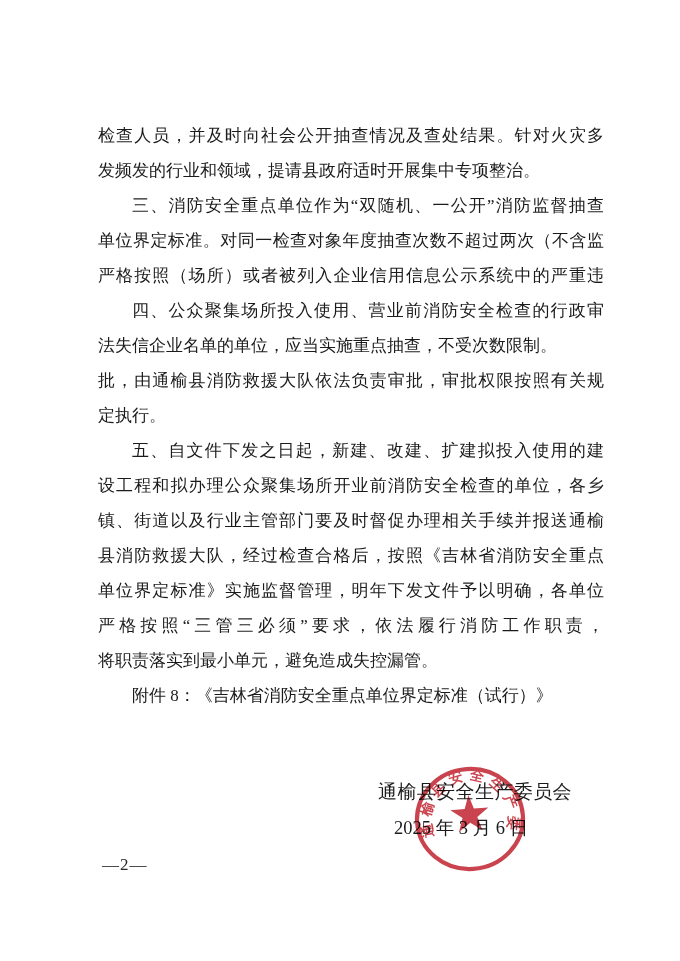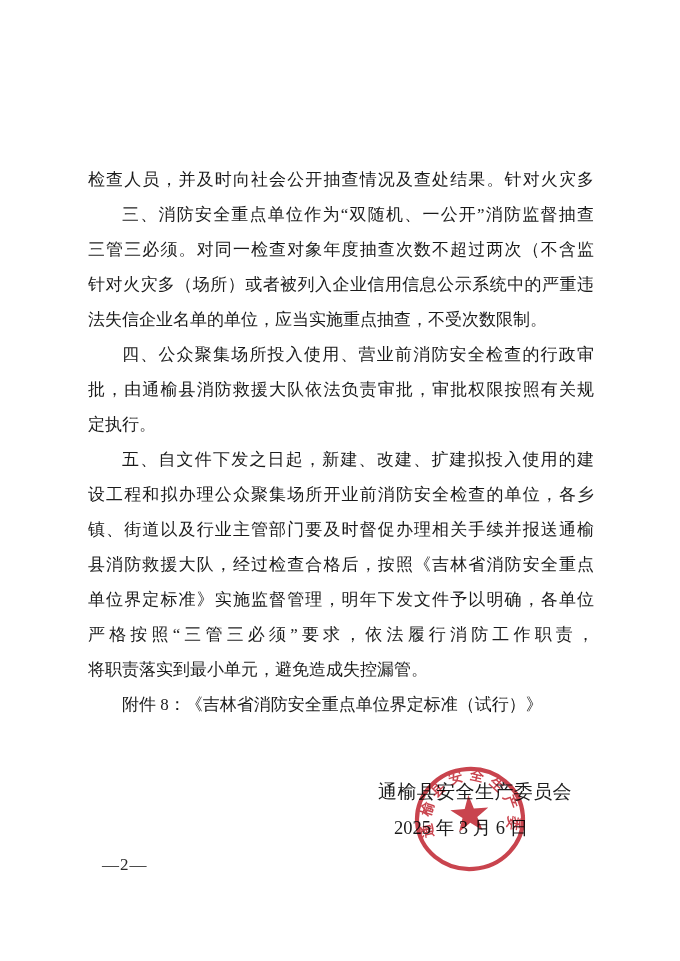--- a/index.html
+++ b/index.html
@@ -2,23 +2,22 @@
 <html lang="zh"><head>
 <meta charset="utf-8">
 <style>
   html,body{margin:0;padding:0;}
   body{
     width:680px;height:961px;background:#ffffff;position:relative;overflow:hidden;
     font-family:"Liberation Serif","DejaVu Serif",serif;color:#1b1b1b;
   }
   .page{position:absolute;inset:0;background:#ffffff;}
   .doc-body{
-    position:absolute;left:88px;top:118px;width:506px;
+    position:absolute;left:98px;top:118px;width:506px;
     font-size:17px;
-    margin-top:44px;
   }
   .ln{
     height:35px;line-height:35px;white-space:nowrap;
     text-align:justify;text-align-last:left;
   }
   .ln.st{text-align-last:justify;}
   .ln.ind{text-indent:2em;font-family:Liberation Serif, serif;}
   .sig-org{
     position:absolute;left:378px;top:779px;font-size:19px;letter-spacing:.4px;white-space:nowrap;
   }
@@ -38,25 +37,26 @@
     font-size:14px;letter-spacing:5.5px;fill:#c5343f;font-weight:bold;
   }
 </style>
 </head>
 <body>
 
 <div class="page">
 
   <div class="doc-body">
     <div class="ln st">检查人员，并及时向社会公开抽查情况及查处结果。针对火灾多</div>
+    <div class="ln">发频发的行业和领域，提请县政府适时开展集中专项整治。</div>
     <div class="ln st ind">三、消防安全重点单位作为“双随机、一公开”消防监督抽查</div>
-    <div class="ln st">三管三必须。对同一检查对象年度抽查次数不超过两次（不含监</div>
-    <div class="ln st">针对火灾多（场所）或者被列入企业信用信息公示系统中的严重违</div>
+    <div class="ln st">单位界定标准。对同一检查对象年度抽查次数不超过两次（不含监</div>
+    <div class="ln st">严格按照（场所）或者被列入企业信用信息公示系统中的严重违</div>
+    <div class="ln st ind">四、公众聚集场所投入使用、营业前消防安全检查的行政审</div>
     <div class="ln">法失信企业名单的单位，应当实施重点抽查，不受次数限制。</div>
-    <div class="ln st ind">四、公众聚集场所投入使用、营业前消防安全检查的行政审</div>
     <div class="ln st">批，由通榆县消防救援大队依法负责审批，审批权限按照有关规</div>
     <div class="ln">定执行。</div>
     <div class="ln st ind">五、自文件下发之日起，新建、改建、扩建拟投入使用的建</div>
     <div class="ln st">设工程和拟办理公众聚集场所开业前消防安全检查的单位，各乡</div>
     <div class="ln st">镇、街道以及行业主管部门要及时督促办理相关手续并报送通榆</div>
     <div class="ln st">县消防救援大队，经过检查合格后，按照《吉林省消防安全重点</div>
     <div class="ln st">单位界定标准》实施监督管理，明年下发文件予以明确，各单位</div>
     <div class="ln st">严格按照“三管三必须”要求，依法履行消防工作职责，</div>
     <div class="ln">将职责落实到最小单元，避免造成失控漏管。</div>
     <div class="ln ind">附件 8：《吉林省消防安全重点单位界定标准（试行）》</div>

